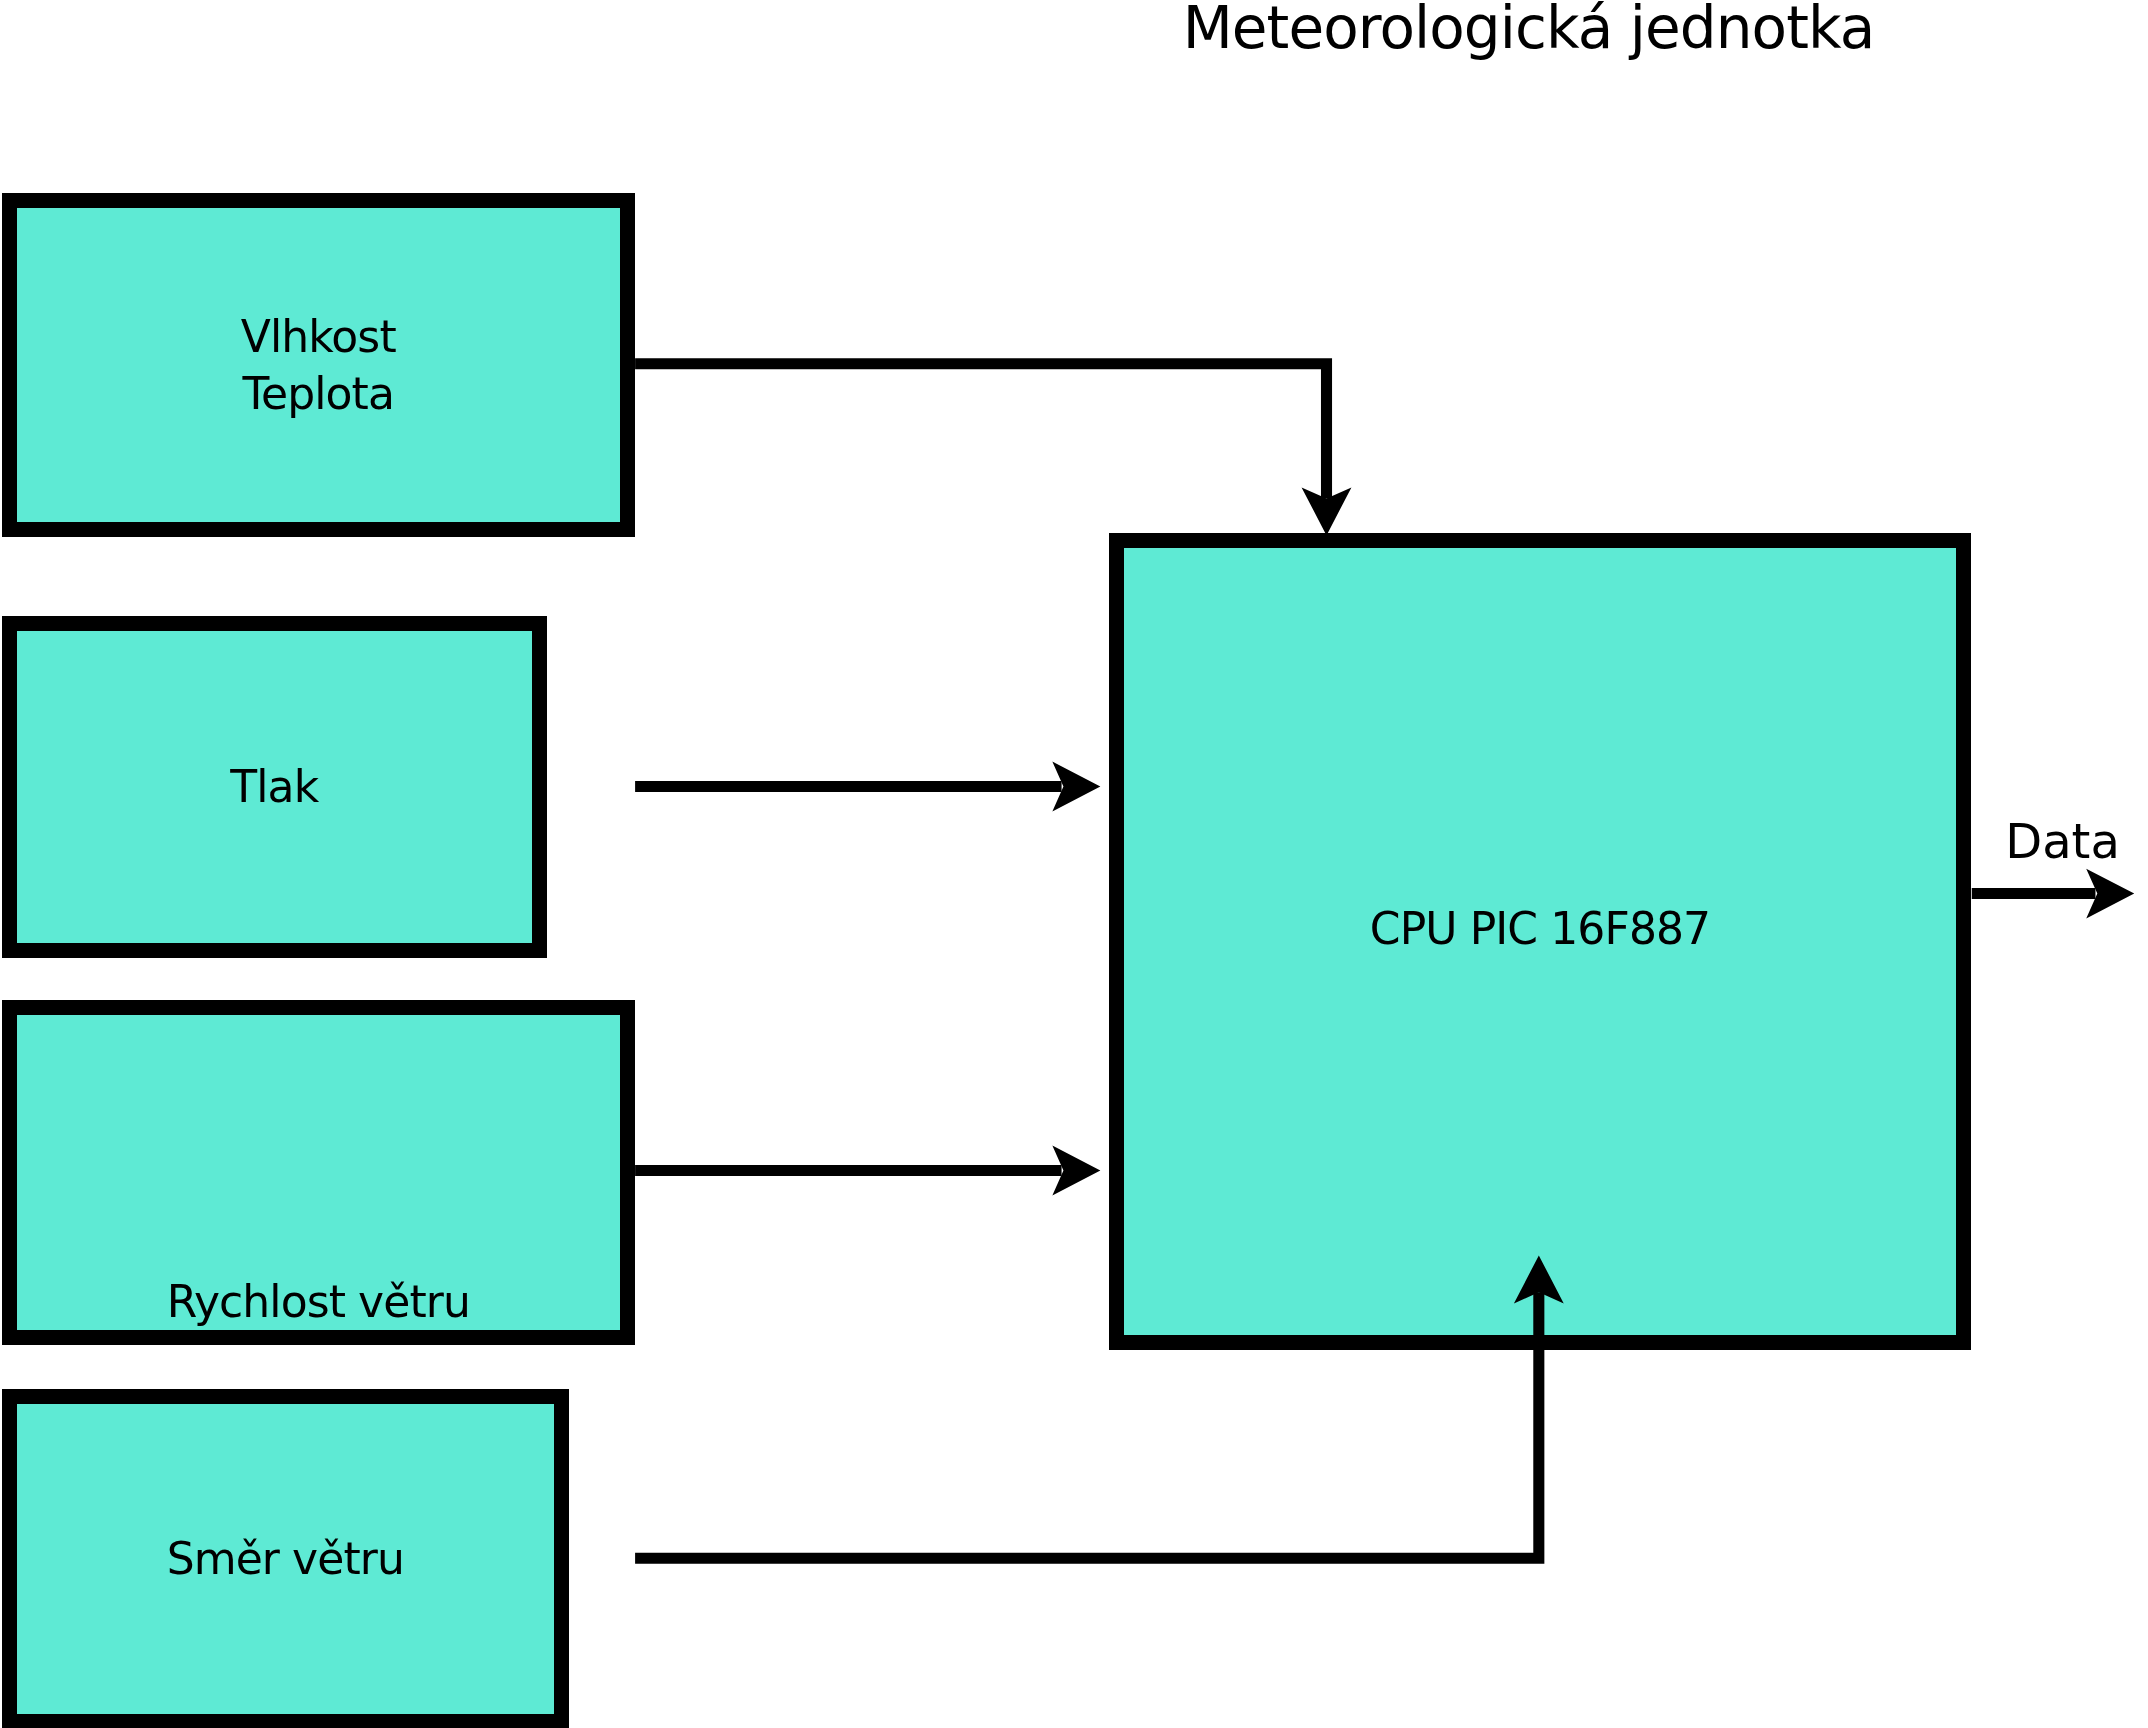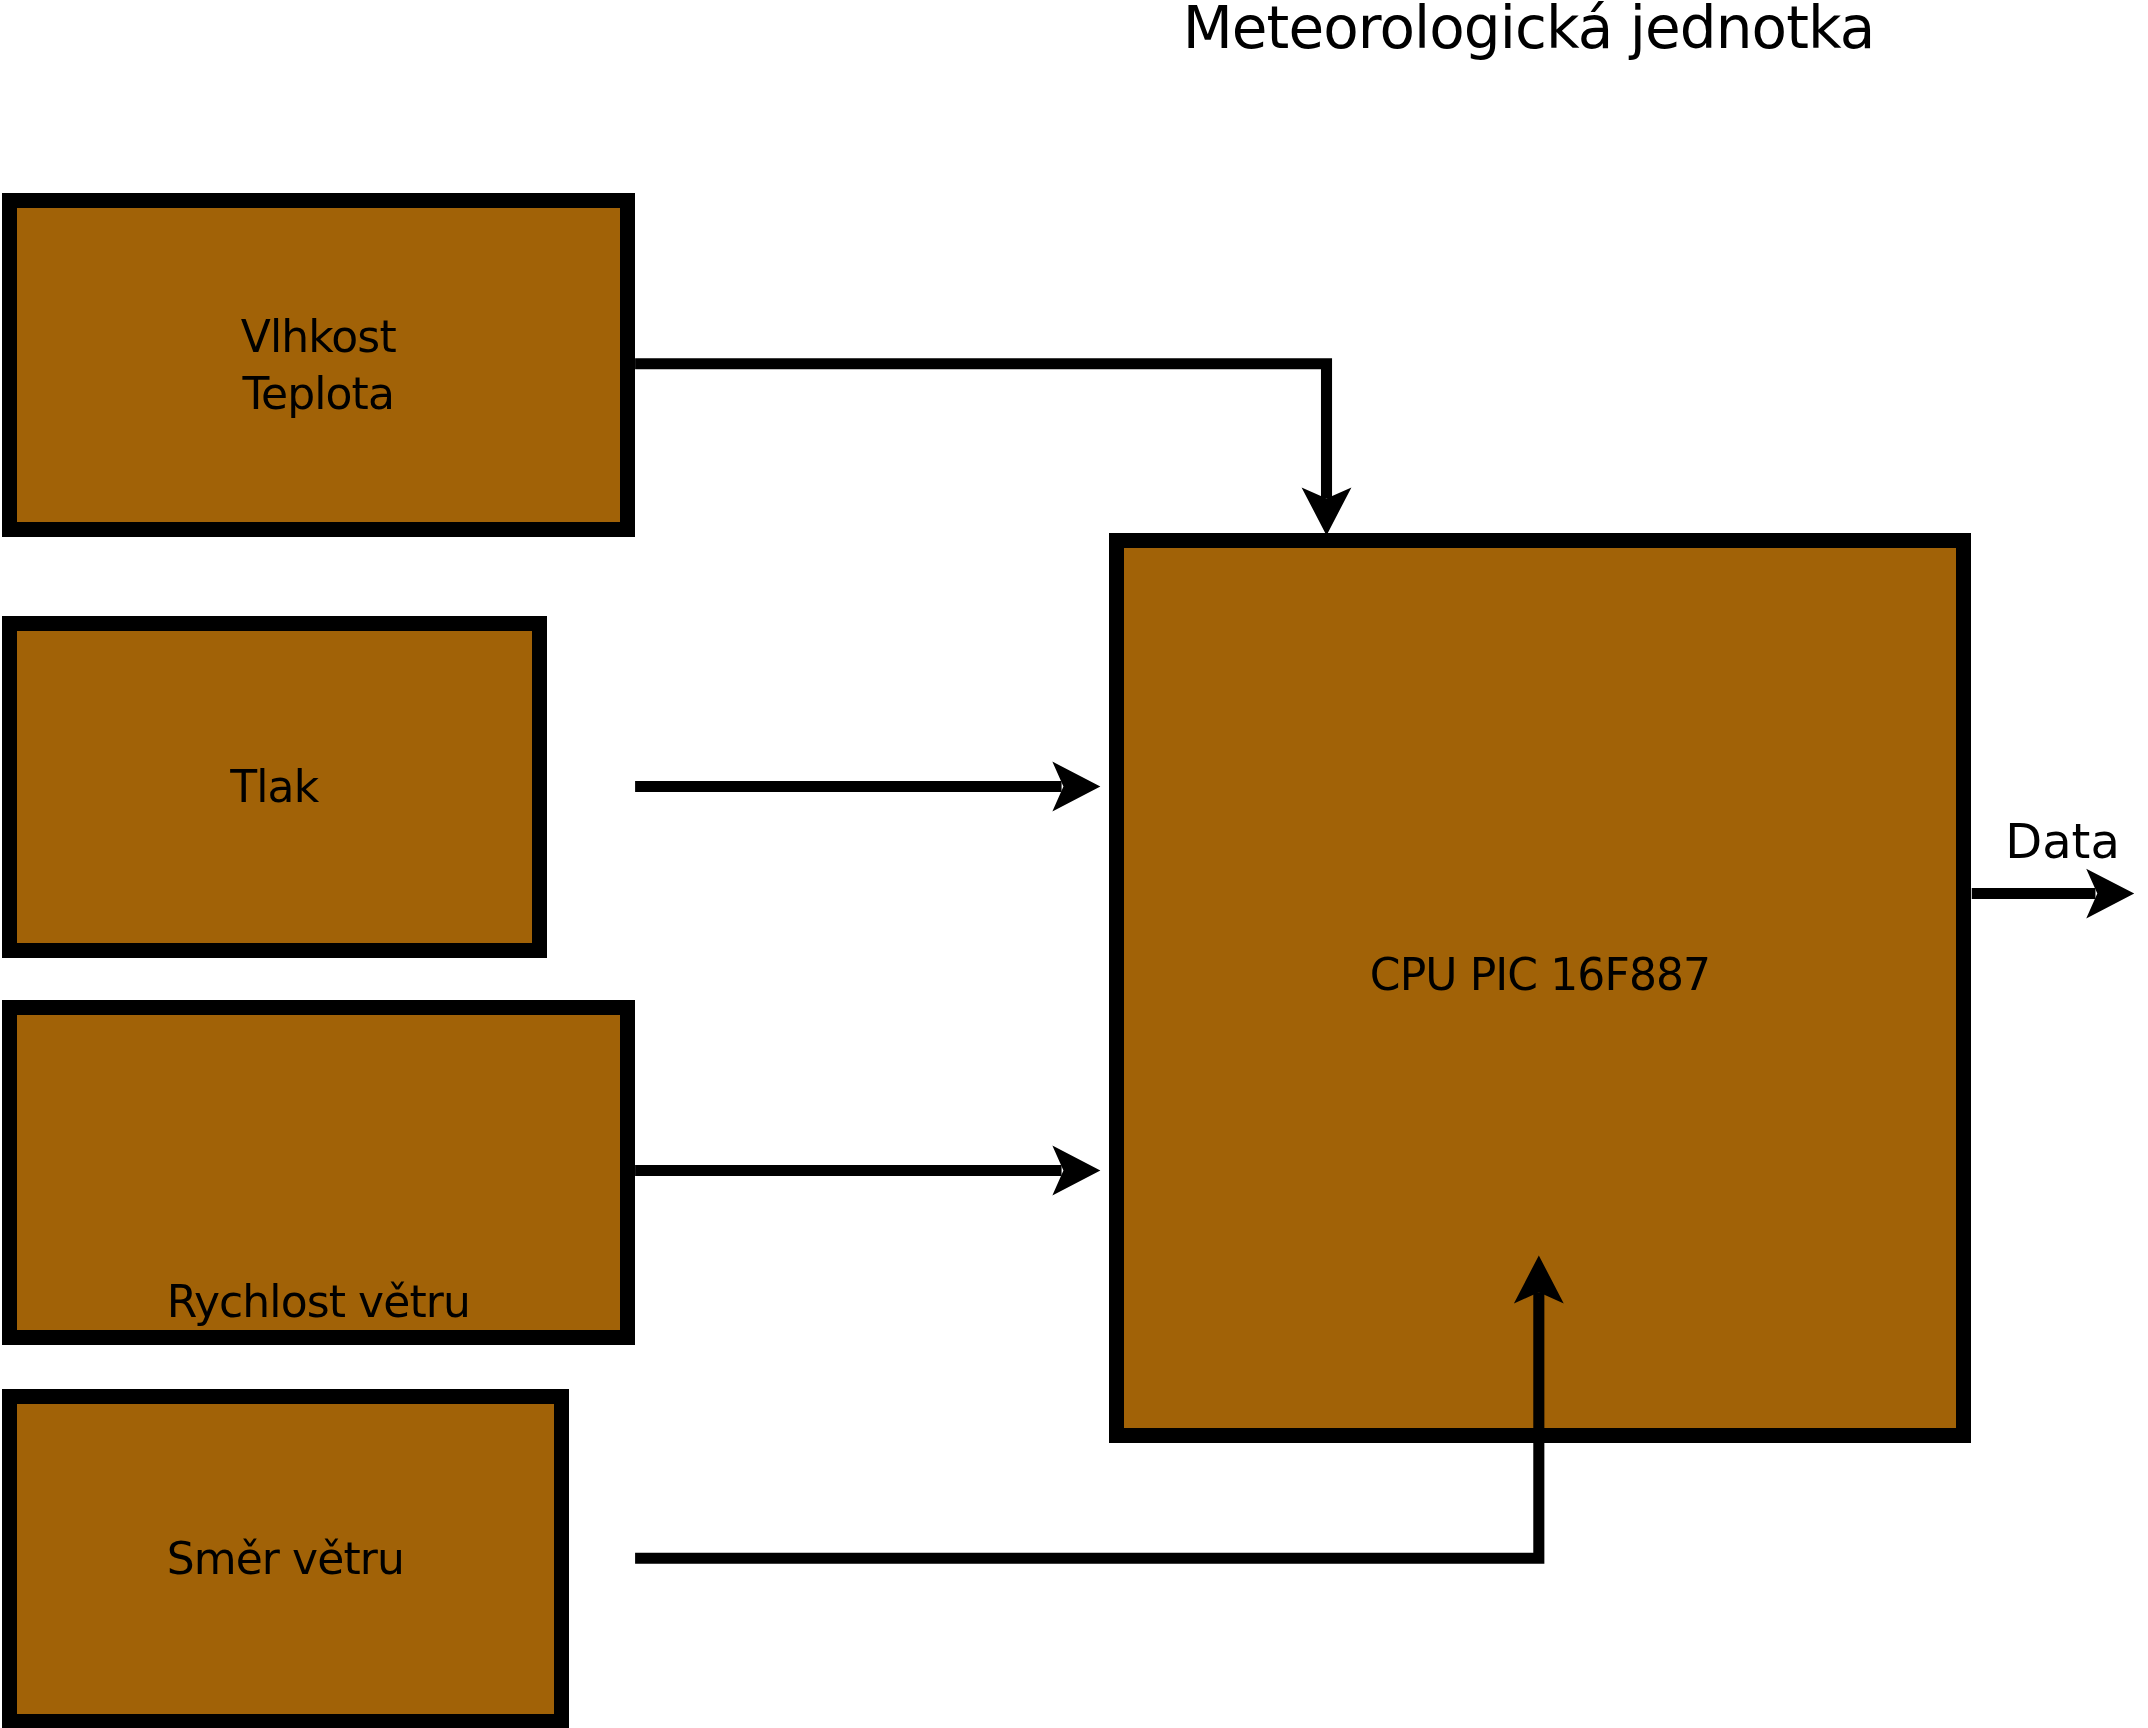--- a/index.html
+++ b/index.html
@@ -24,37 +24,37 @@
     text-align: center;
     font-size: 58px;
     line-height: 1.1;
     letter-spacing: -0.9px;
     white-space: nowrap;
   }
   .box {
     position: absolute;
     box-sizing: border-box;
     border: 15.7px solid #000000;
-    background: #a16207;
+    background: #5eead4;
     display: flex;
     align-items: center;
     justify-content: center;
     text-align: center;
   }
   .box-label {
     font-size: 44px;
     line-height: 1.3;
     letter-spacing: -0.9px;
     white-space: pre-line;
   }
   .box-input-1 { left: 1.8px;    top: 193px;  width: 633px; height: 344px; }
   .box-input-2 { left: 1.8px;    top: 616px;  width: 545px; height: 342px; }
   .box-input-3 { left: 1.8px;    top: 1000px; width: 633px; height: 345px; align-items: flex-end; }
   .box-input-4 { left: 1.8px;    top: 1389px; width: 567px; height: 340px; }
-  .box-cpu     { left: 1109px; top: 533px;  width: 862px; height: 910px; }
+  .box-cpu     { left: 1109px; top: 533px;  width: 862px; height: 817px; }
   .box-cpu .box-label { transform: translateY(-13px); }
   .data-label {
     position: absolute;
     left: 1977px;
     top: 817px;
     width: 171px;
     text-align: center;
     font-size: 48px;
     line-height: 1;
     white-space: nowrap;

